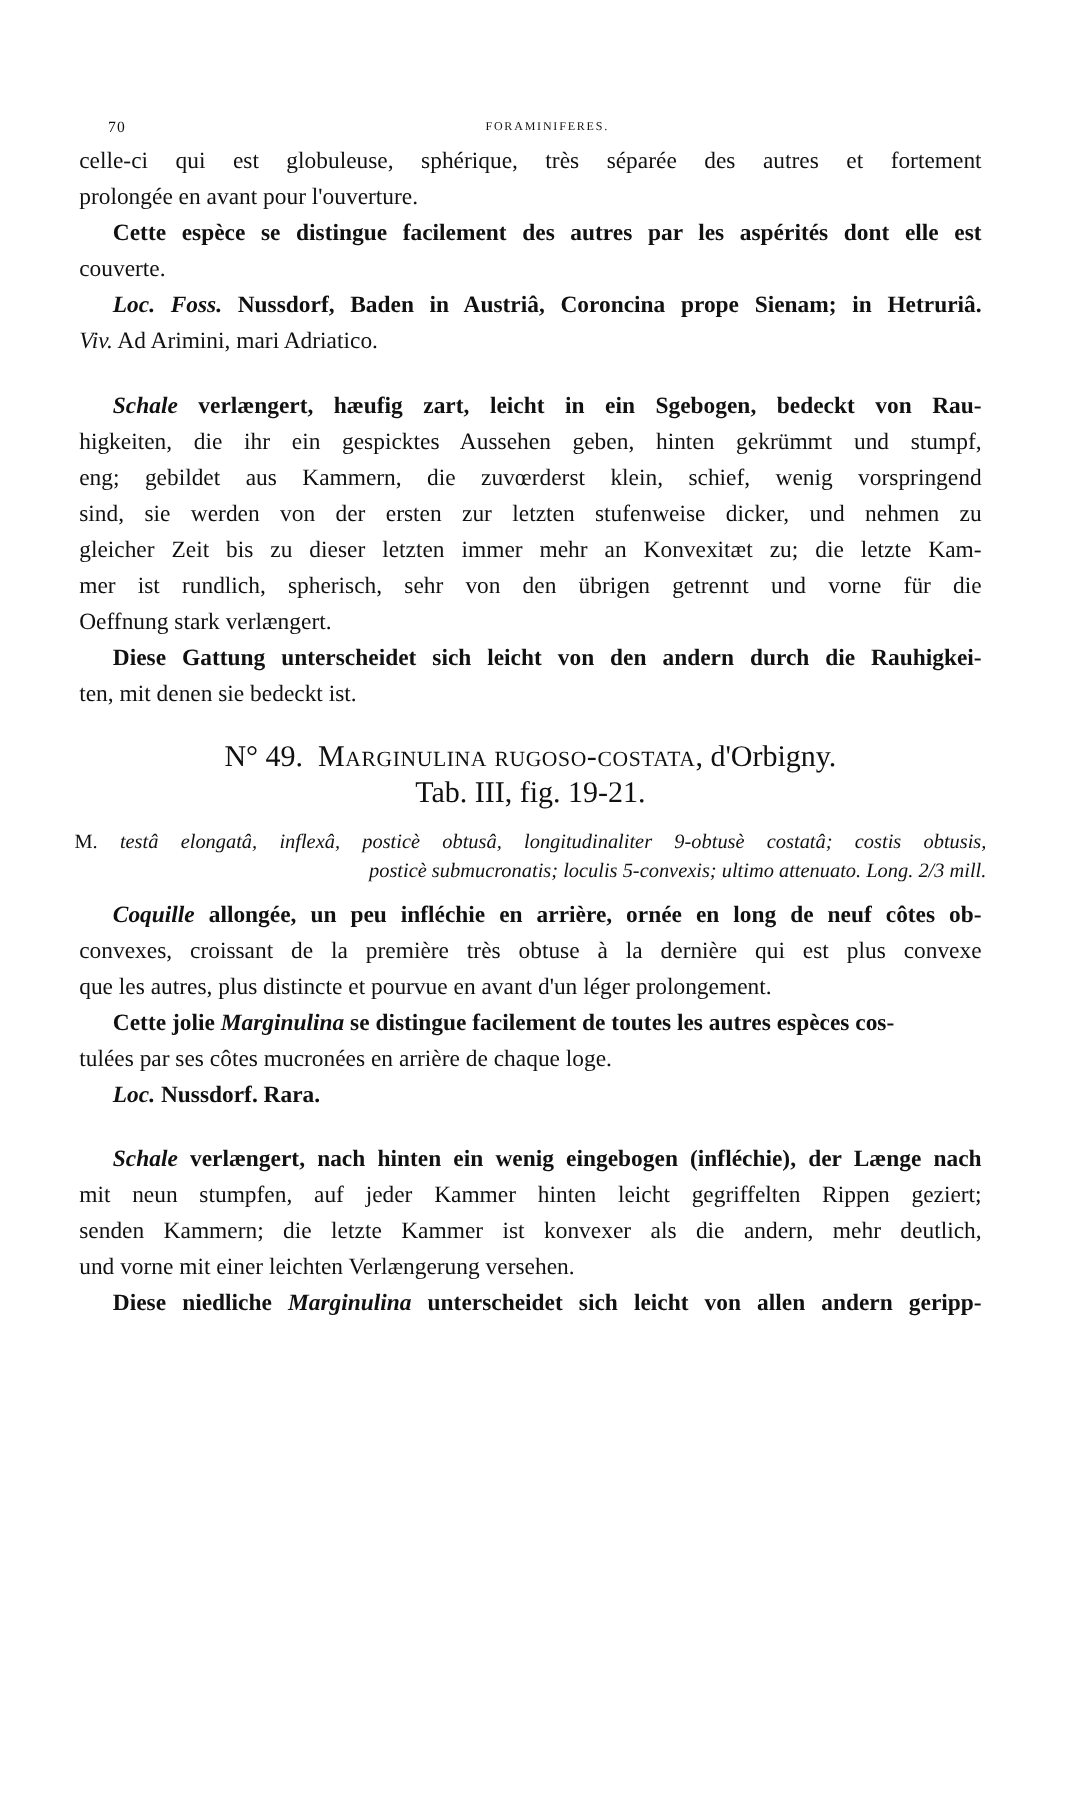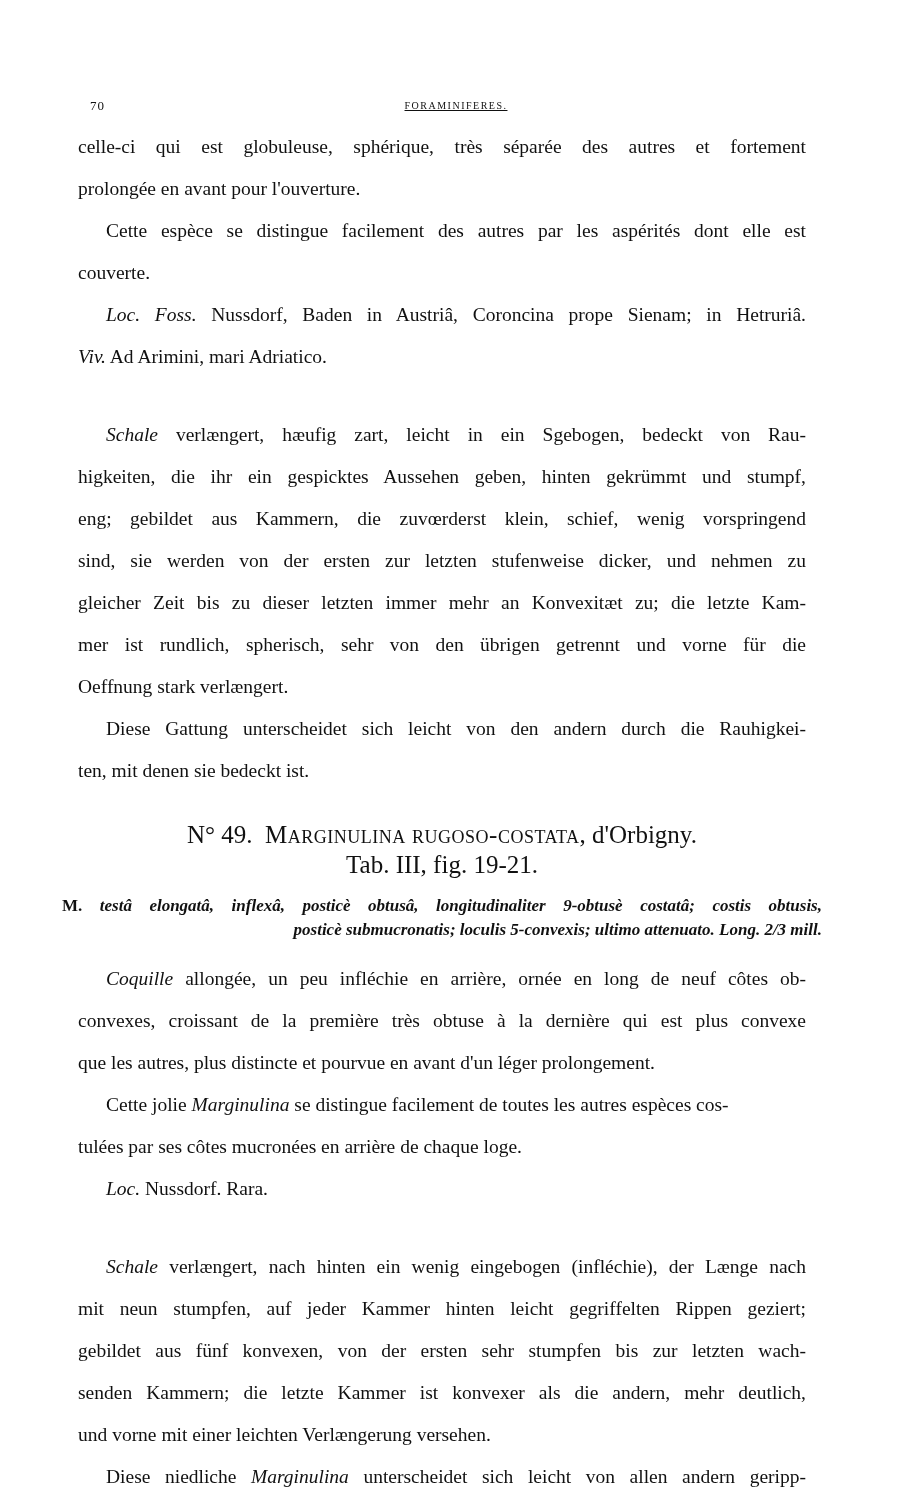--- a/index.html
+++ b/index.html
@@ -35,58 +35,57 @@
       font-size: 13px;
     }
     .running-head .title {
       position: absolute;
       left: 0;
       right: 0;
       text-align: center;
       top: 4px;
       font-size: 10px;
       letter-spacing: 1.5px;
-      text-decoration: underline;
     }
     .block p, .line {
-      margin: 16px;
+      margin: 4px;
     }
     .line {
       display: block;
       font-size: 19.5px;
       line-height: 26px;
       white-space: nowrap;
       text-align: justify;
       text-align-last: justify;
       transform-origin: left center;
     }
     .line.last {
       text-align-last: left;
     }
     .line.indent {
       padding-left: 28px;
+      font-weight: bold;
     }
     .gap-large { height: 20px; }
     .gap-medium { height: 14px; }
     .gap-small { height: 8px; }
     i { font-style: italic; }
     .center {
       text-align: center;
       font-size: 25px;
       line-height: 30px;
     }
     .sc {
       font-variant: small-caps;
       letter-spacing: 0.5px;
     }
     .latin-line {
       font-size: 17px;
       line-height: 24px;
       white-space: nowrap;
-      font-weight: bold;
     }
     .latin-line.l1 { text-align: justify; text-align-last: justify; }
     .latin-line.l2 { text-align: right; }
   </style>
 </head>
 <body>
 
 <div class="page">
 
   <div class="running-head">
@@ -142,19 +141,18 @@
     <span class="line indent" style="transform: scaleX(1); text-align-last: left;"><span>Cette jolie </span><i>Marginulina</i><span> se distingue facilement de toutes les autres espèces cos-</span></span>
     <span class="line last">tulées par ses côtes mucronées en arrière de chaque loge.</span>
     <span class="line indent last"><i>Loc.</i><span> Nussdorf. Rara.</span></span>
   </div>
 
   <div class="gap-large"></div>
 
   <div class="block">
     <span class="line indent"><i>Schale</i><span> verlængert, nach hinten ein wenig eingebogen (infléchie), der Længe nach</span></span>
     <span class="line">mit neun stumpfen, auf jeder Kammer hinten leicht gegriffelten Rippen geziert;</span>
-    <span class="line">gebildet aus fünf konvexen, von der ersten sehr stumpfen bis zur letzten wach-</span>
     <span class="line">senden Kammern; die letzte Kammer ist konvexer als die andern, mehr deutlich,</span>
     <span class="line last">und vorne mit einer leichten Verlængerung versehen.</span>
     <span class="line indent"><span>Diese niedliche </span><i>Marginulina</i><span> unterscheidet sich leicht von allen andern geripp-</span></span>
   </div>
 
 </div>
 
 </body></html>

